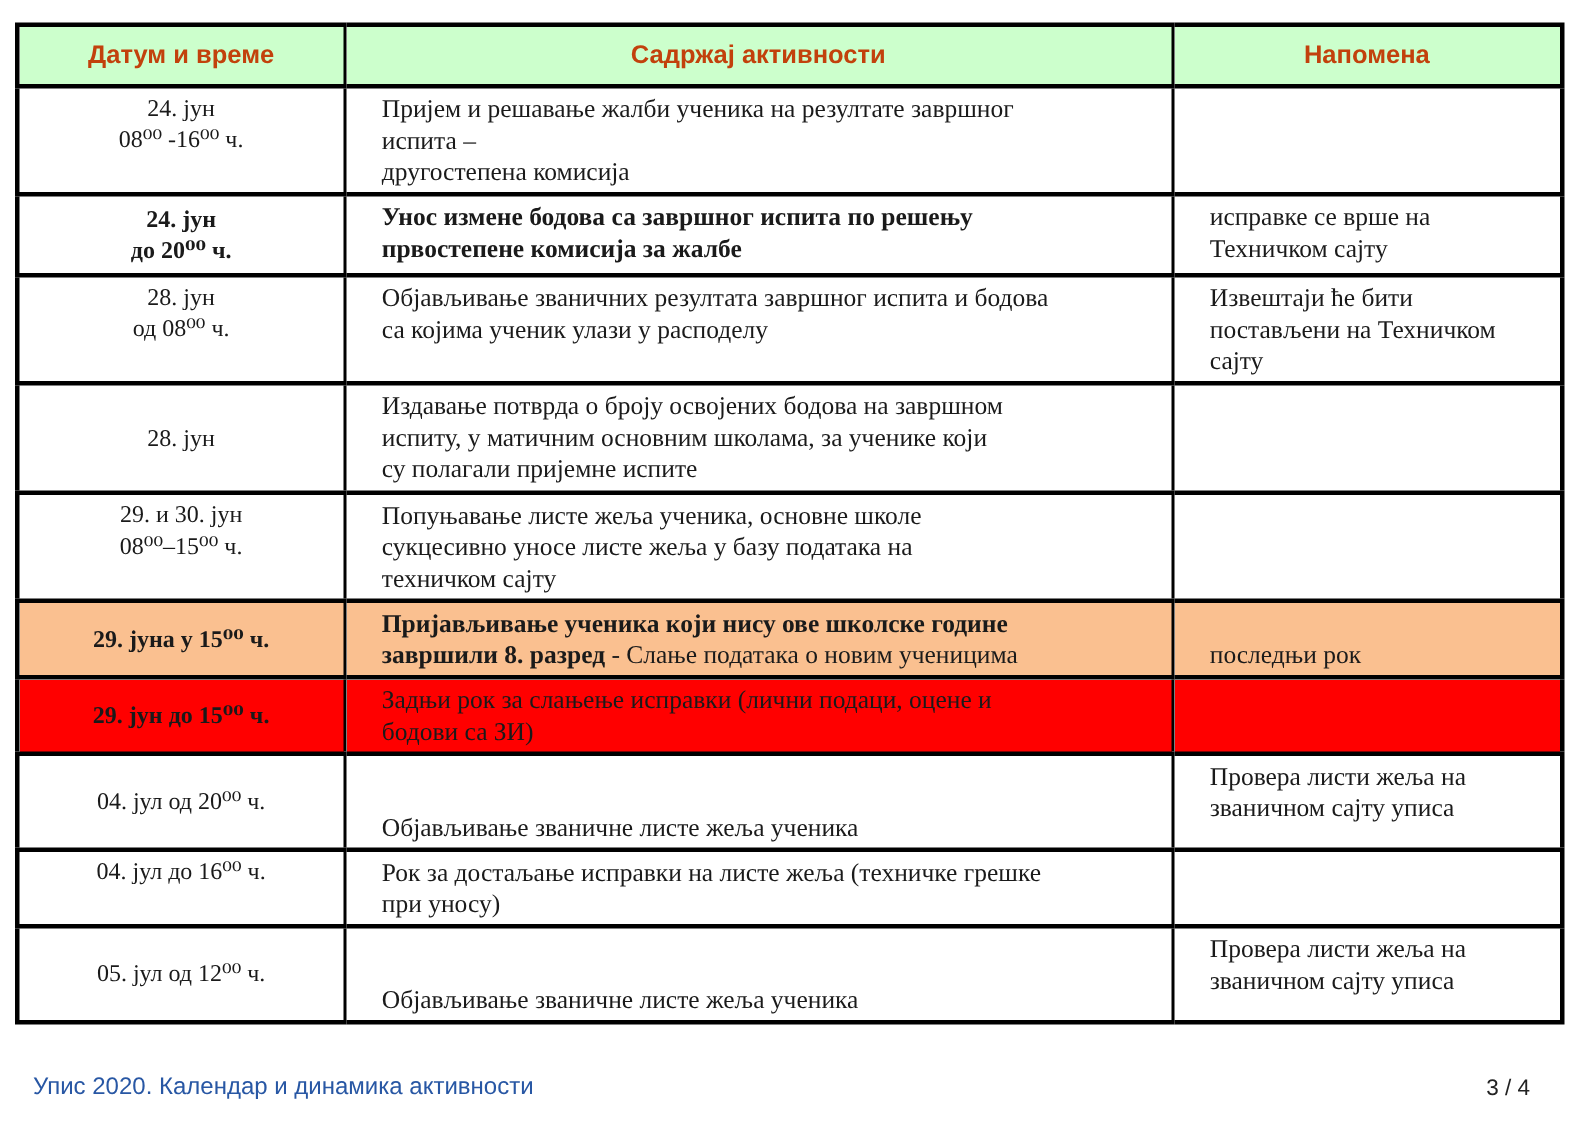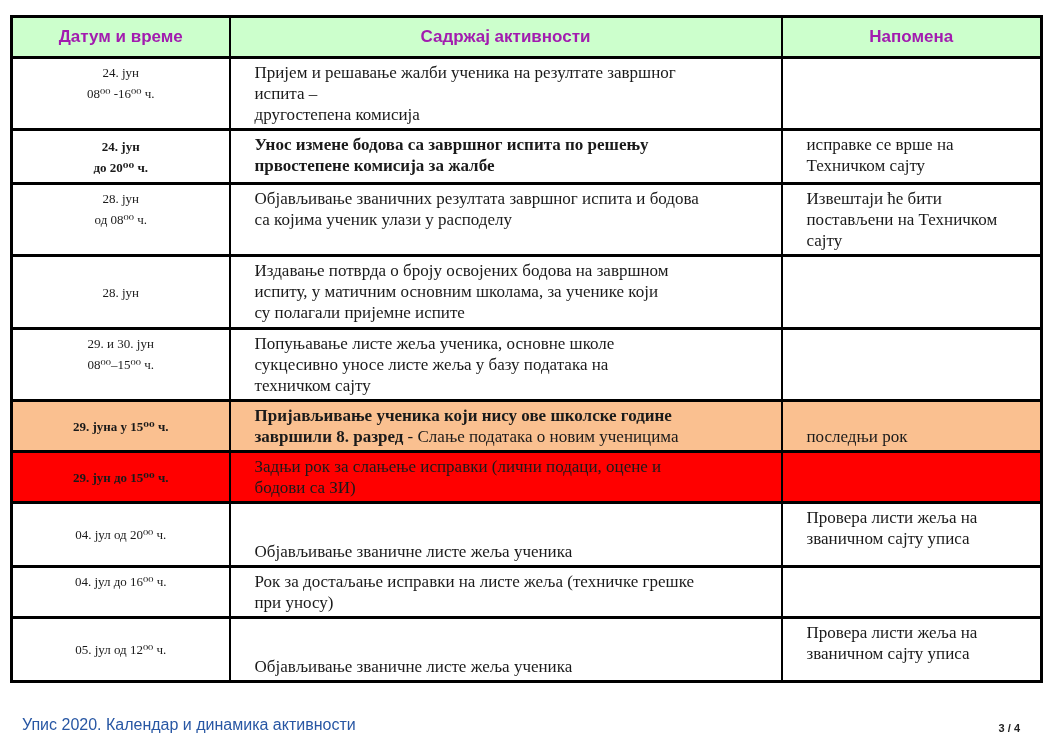--- a/index.html
+++ b/index.html
@@ -31,41 +31,41 @@
   .cal th, .cal td {
     border-left: 2px solid #000;
     border-right: 2px solid #000;
     border-top: 3px solid #000;
     border-bottom: 3px solid #000;
     overflow: hidden;
   }
 
   .cal th {
     background: #ccffcc;
-    color: #a21caf;
+    color: #c2410c;
     font-family: "Liberation Sans", "DejaVu Sans", sans-serif;
     font-size: 17px;
     font-weight: bold;
     text-align: center;
     vertical-align: middle;
     height: 34px;
     padding: 2px 4px;
   }
 
   .cal td {
     font-size: 17px;
     line-height: 21px;
     padding: 3px 24px;
     white-space: pre-line;
     vertical-align: top;
   }
 
   td.date {
     text-align: center;
-    font-size: 13px;
+    font-size: 16px;
     padding: 3px 4px;
     vertical-align: middle;
   }
 
   
   .vt { vertical-align: top !important; }
   .vm { vertical-align: middle !important; }
   .vb { vertical-align: bottom !important; }
 
   .bold { font-weight: bold; }
@@ -94,22 +94,21 @@
     justify-content: space-between;
     align-items: flex-end;
     font-family: "Liberation Sans", "DejaVu Sans", sans-serif;
   }
   .footer-title {
     color: #2857a4;
     font-size: 16px;
   }
   .page-num {
     color: #222222;
-    font-size: 11px;
-    font-weight: bold;
+    font-size: 15px;
   }
 </style>
 </head>
 <body>
 
 <table class="cal">
   <colgroup>
     <col class="c-date">
       <col class="c-content">
       <col class="c-note">

